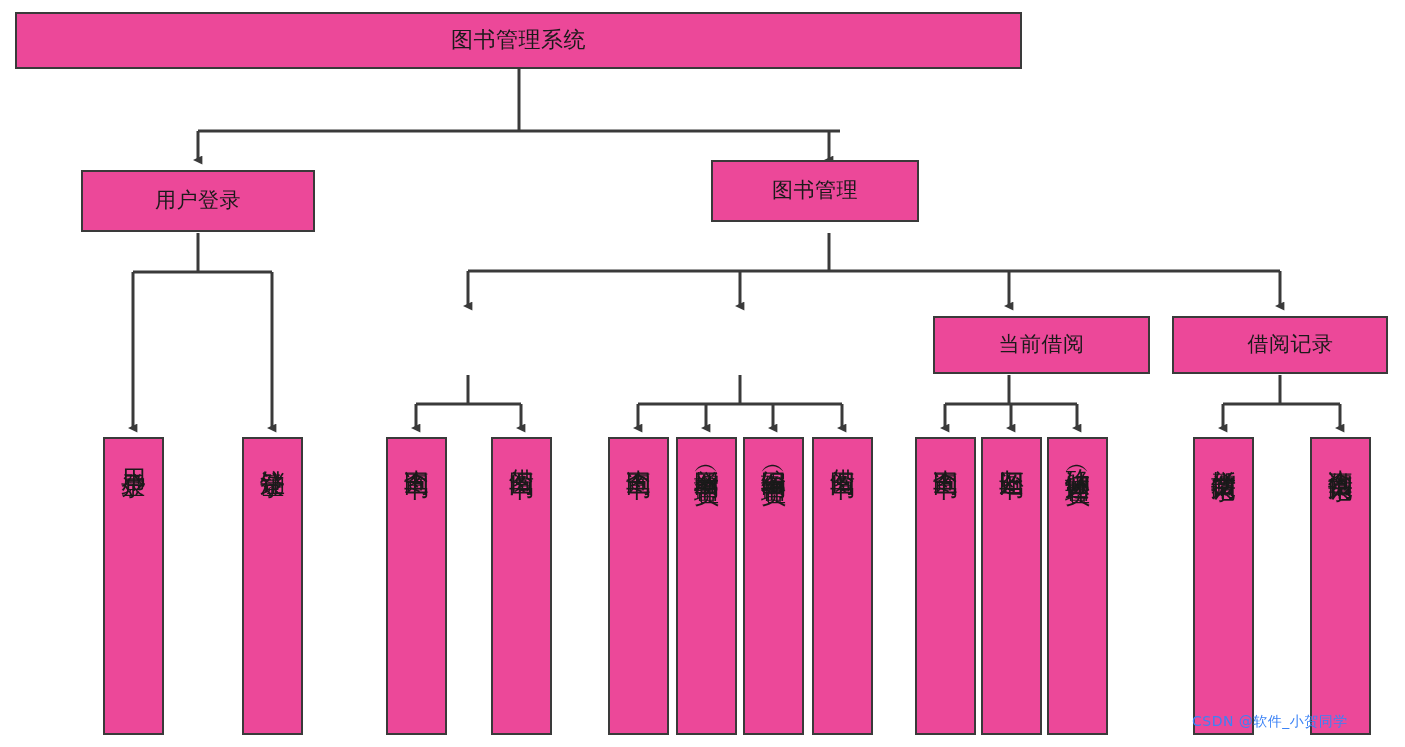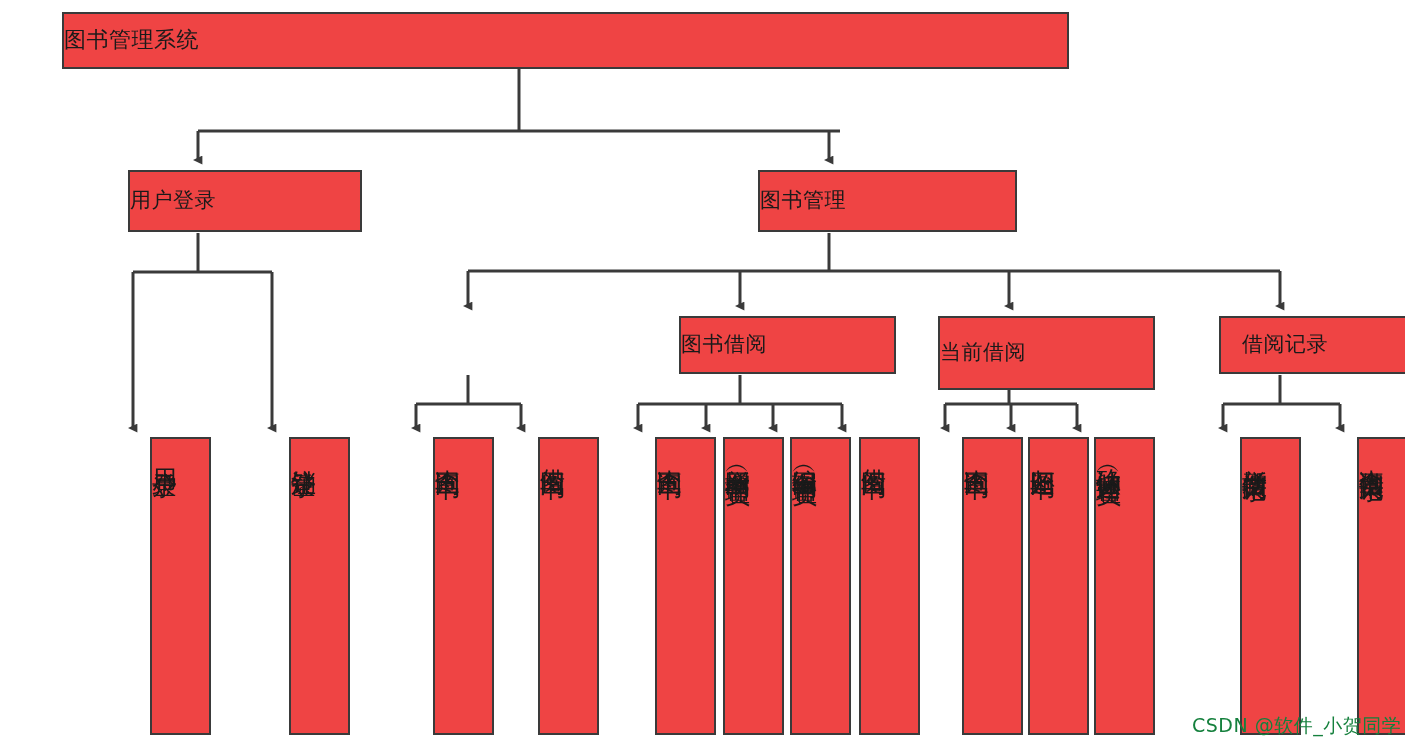--- a/index.html
+++ b/index.html
@@ -21,28 +21,27 @@
     position: absolute;
     left: 0;
     top: 0;
     width: 1405px;
     height: 747px;
   }
   .node {
     position: absolute;
     box-sizing: border-box;
     border: 2px solid #3a3a3a;
-    background: #ef4444;
+    background: #ec4899;
     color: #1a1a1a;
     display: flex;
     align-items: center;
-    justify-content: flex-start;
+    justify-content: center;
     text-align: center;
     z-index: 2;
-    margin-left: 47px;
   }
   .node .label {
     display: block;
     line-height: 1.12;
     letter-spacing: 0.5px;
   }
   
   .node.horiz .label {
     font-size: 21px;
     writing-mode: horizontal-tb;
@@ -56,22 +55,22 @@
   .node.vert .label {
     writing-mode: vertical-rl;
     text-orientation: upright;
     font-size: 25px;
     line-height: 1.0;
     letter-spacing: 2px;
     white-space: nowrap;
   }
   .watermark {
     position: absolute;
-    color: #15803d;
-    font-size: 19px;
+    color: #3b82f6;
+    font-size: 14px;
     letter-spacing: 0.5px;
     white-space: nowrap;
     z-index: 5;
   }
 </style>
 </head>
 <body>
 
 <div id="canvas">
 
@@ -125,28 +124,25 @@
     </g>
   </svg>
 
   <div class="node horiz root" style="left:15px; top:12px; width:1007px; height:57px;">
     <span class="label">图书管理系统</span>
   </div>
 
   <div class="node horiz" style="left:81px; top:170px; width:234px; height:62px;">
     <span class="label">用户登录</span>
   </div>
-  <div class="node horiz" style="left:711px; top:170px; width:259px; height:62px;">
+  <div class="node horiz" style="left:711px; top:160px; width:208px; height:62px;">
     <span class="label">图书管理</span>
   </div>
 
-  <div class="node horiz" style="left:632px; top:316px; width:217px; height:58px;">
-    <span class="label">图书借阅</span>
-  </div>
-  <div class="node horiz" style="left:891px; top:316px; width:217px; height:74px;">
+  <div class="node horiz" style="left:933px; top:316px; width:217px; height:58px;">
     <span class="label">当前借阅</span>
   </div>
   <div class="node horiz" style="left:1172px; top:316px; width:216px; height:58px;padding-left:21px;">
     <span class="label">借阅记录</span>
   </div>
 
   <div class="node vert" style="left:103px; top:437px; width:61px; height:298px;">
     <span class="label">用户登录</span>
   </div>
   <div class="node vert" style="left:242px; top:437px; width:61px; height:298px;">

